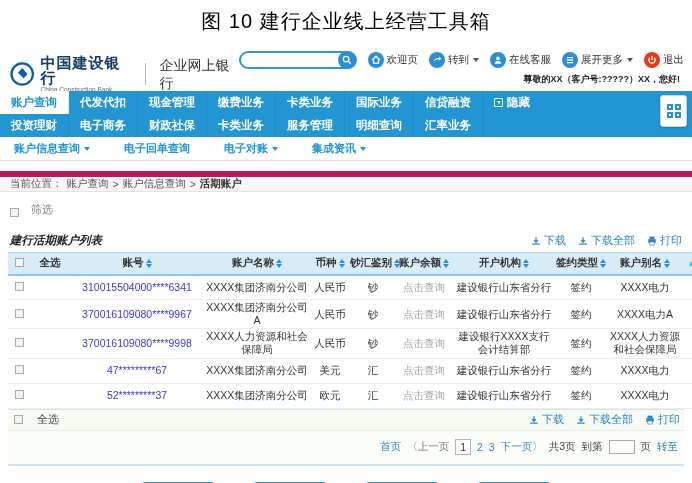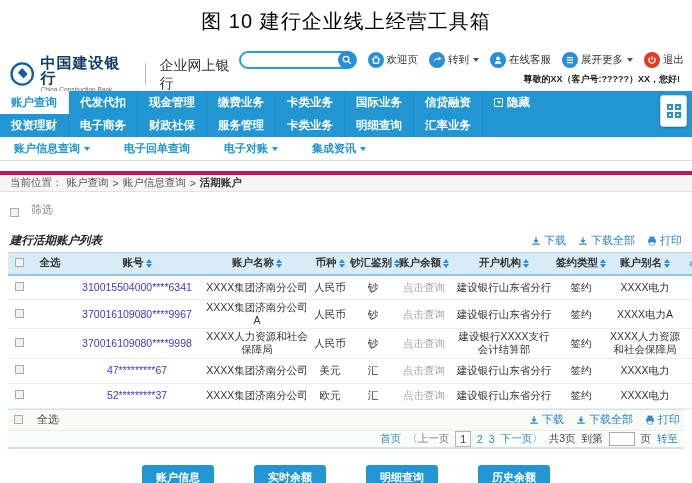--- a/index.html
+++ b/index.html
@@ -40,21 +40,21 @@
   .grid-btn { position:absolute; right:5px; top:4px; width:27px; height:32px; background:#fff; border:1px solid #d5d5d5; border-radius:3px; box-shadow:0 1px 2px rgba(0,0,0,0.25); display:flex; align-items:center; justify-content:center; cursor:pointer; }
   .grid-ic { display:grid; grid-template-columns:6px 6px; grid-gap:2px; }
   .grid-ic span { width:6px; height:6px; border:2px solid #2b8fd6; }
 
   
   .subnav { display:flex; gap:34px; padding:0 14px; height:24px; align-items:center; border-bottom:1px solid #ddd; background:#fff; }
   .sublink { color:#2196d3; font-size:11px; font-weight:bold; display:flex; align-items:center; gap:4px; cursor:pointer; white-space:nowrap; }
   .chev { width:0; height:0; border-left:3px solid transparent; border-right:3px solid transparent; border-top:4px solid #2196d3; }
 
   
-  .crumbbar { margin:10px 0 0; background:#f6f6f6; border-top:4px solid #be185d; border-bottom:1px solid #e2e2e2; height:21px; display:flex; align-items:center; padding:0 10px; font-size:10.5px; color:#555; gap:4px; }
+  .crumbbar { margin:10px 0 0; background:#f6f6f6; border-top:6px solid #be185d; border-bottom:1px solid #e2e2e2; height:21px; display:flex; align-items:center; padding:0 10px; font-size:10.5px; color:#555; gap:4px; }
   .crumb-strong { font-weight:bold; color:#333; }
 
   
   .filter-row { display:flex; align-items:flex-end; gap:12px; padding:10px 10px 6px; }
   .cb { width:9px; height:9px; border:1px solid #aaa; background:#f2f2f2; display:inline-block; flex:0 0 auto; }
   .filter-lbl { font-size:11px; color:#808080; }
 
   
   .list-head { display:flex; justify-content:space-between; align-items:flex-end; padding:10px 10px 4px; }
   .list-title { font-size:11.5px; font-weight:bold; color:#222;font-style:italic; }
@@ -73,21 +73,21 @@
   td.acct { color:#3a3ad0; cursor:pointer; white-space:nowrap; }
   td.balance { color:#a3a3a3; cursor:pointer; }
   .col-cb { width:22px; } .col-sel { width:40px; } .col-acct { width:134px; } .col-name { width:106px; }
   .col-cur { width:40px; } .col-cash { width:46px; } .col-bal { width:56px; } .col-branch { width:104px; }
   .col-sign { width:50px; } .col-alias { width:78px; } .col-more { width:16px; }
 
   
   .foot-bar { width:676px; margin:0 8px; background:#f7fbf3; border-top:1px solid #cfe4ef; height:21px; display:flex; align-items:center; justify-content:space-between; padding:0 4px 0 6px; }
   .foot-left { display:flex; align-items:center; gap:14px; }
   .sel-lbl { font-size:11px; color:#444; }
-  .page-bar { width:676px; margin:0 8px; background:#fbfdf8; border-top:1px solid #e4eee6; border-bottom:2px solid #cfe4ef; height:19px; display:flex; align-items:center; justify-content:flex-end; gap:6px; font-size:10.5px; padding-right:6px; }
+  .page-bar { width:676px; margin:0 8px; background:#fbfdf8; border-top:1px solid #e4eee6; border-bottom:2px solid #cfe4ef; height:36px; display:flex; align-items:center; justify-content:flex-end; gap:6px; font-size:10.5px; padding-right:6px; }
   .pg-link { color:#2b85c8; cursor:pointer; }
   .pg-muted { color:#777; cursor:pointer; }
   .pg-cur { border:1px solid #b5b5b5; background:#fff; padding:0 4px; color:#333; line-height:14px; }
   .pg-text { color:#444; }
   .goto-input { width:26px; height:14px; border:1px solid #aaa; background:#fff; }
 
   
   .actions { display:flex; justify-content:center; gap:40px; margin-top:16px; }
   .act-btn { background:#2196d3; color:#fff; font-size:11px; font-weight:bold; border:none; border-radius:3px; padding:5px 14px; cursor:pointer; white-space:nowrap; }
 </style>
@@ -187,22 +187,22 @@
         <span class="hide-ic">
             <i></i>
           </span>
         <span>隐藏</span>
       </span>
     </div>
     <div class="nav-row">
       <span class="tab">投资理财</span>
       <span class="tab">电子商务</span>
       <span class="tab">财政社保</span>
+      <span class="tab">卡类业务</span>
       <span class="tab">服务管理</span>
-      <span class="tab">卡类业务</span>
       <span class="tab">明细查询</span>
       <span class="tab">汇率业务</span>
     </div>
     <div class="grid-btn">
       <span class="grid-ic">
           <span></span>
           <span></span>
           <span></span>
           <span></span>
         </span>

